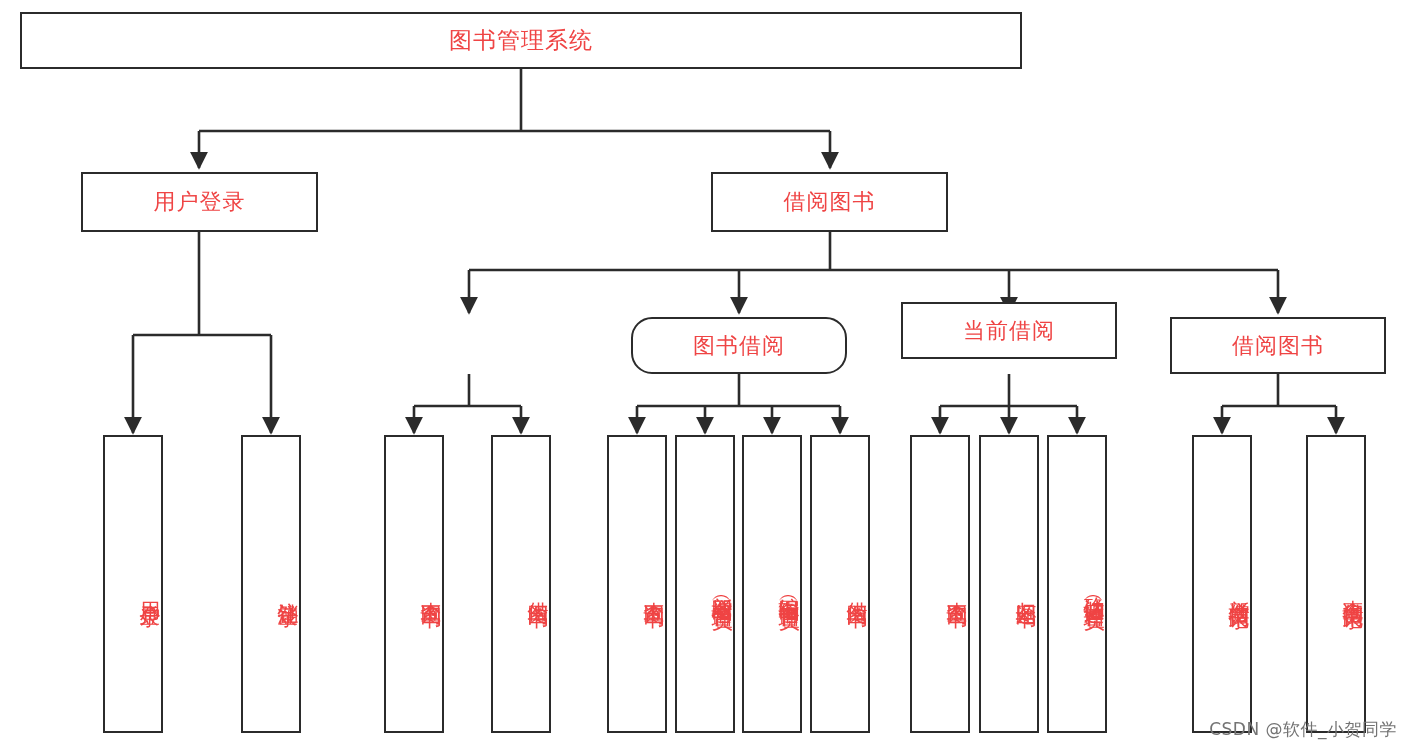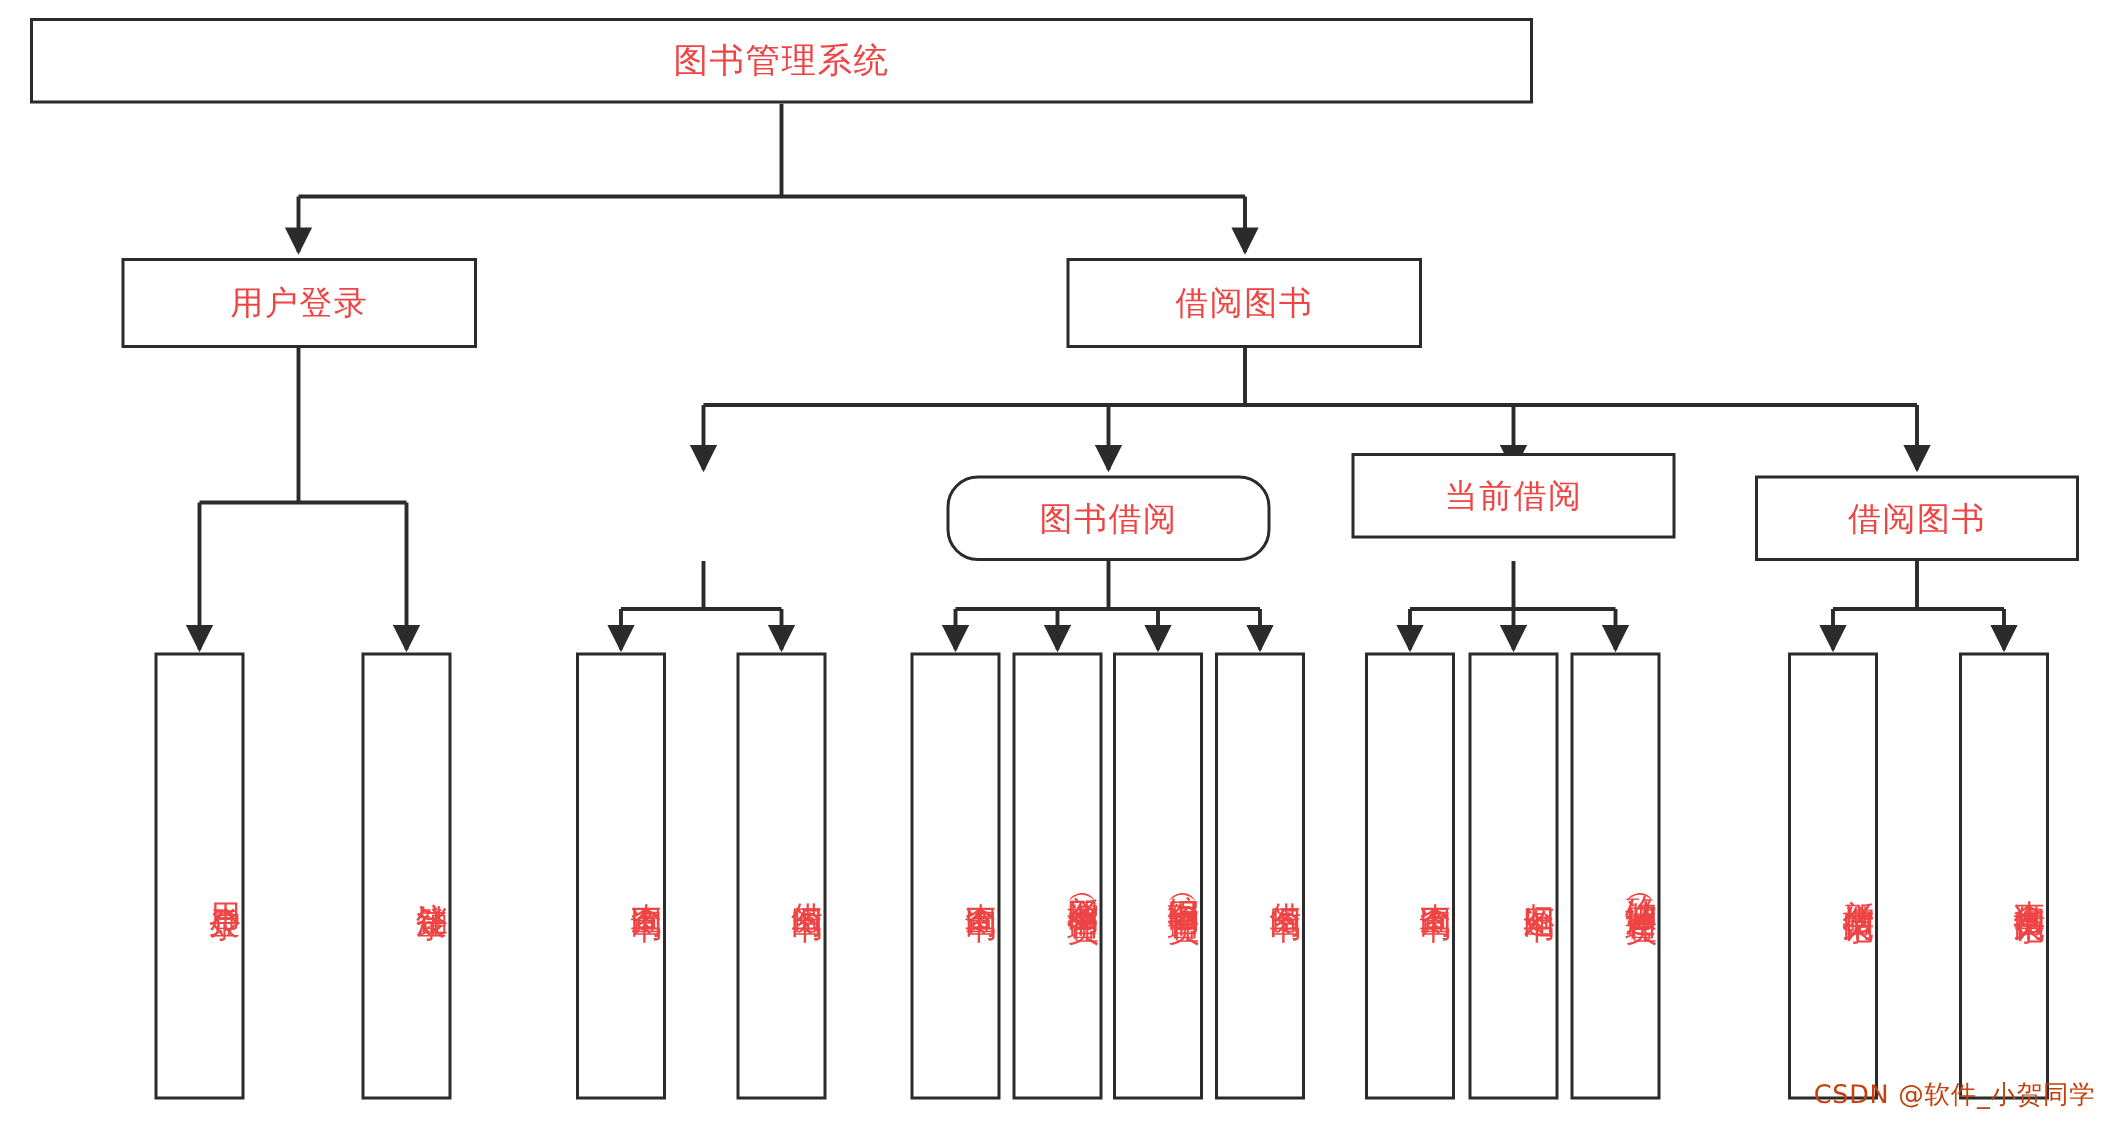--- a/index.html
+++ b/index.html
@@ -53,21 +53,21 @@
     white-space: nowrap;
   }
   .node.title {
     font-size: 23px;
   }
   .watermark {
     position: absolute;
     right: 8px;
     bottom: 6px;
     font-size: 17px;
-    color: #c2410c;
+    color: #737373;
     letter-spacing: 0.5px;
     white-space: nowrap;
   }
 </style>
 </head>
 <body>
 
 <div id="canvas">
 
   <svg class="edges" viewBox="0 0 1405 747">

